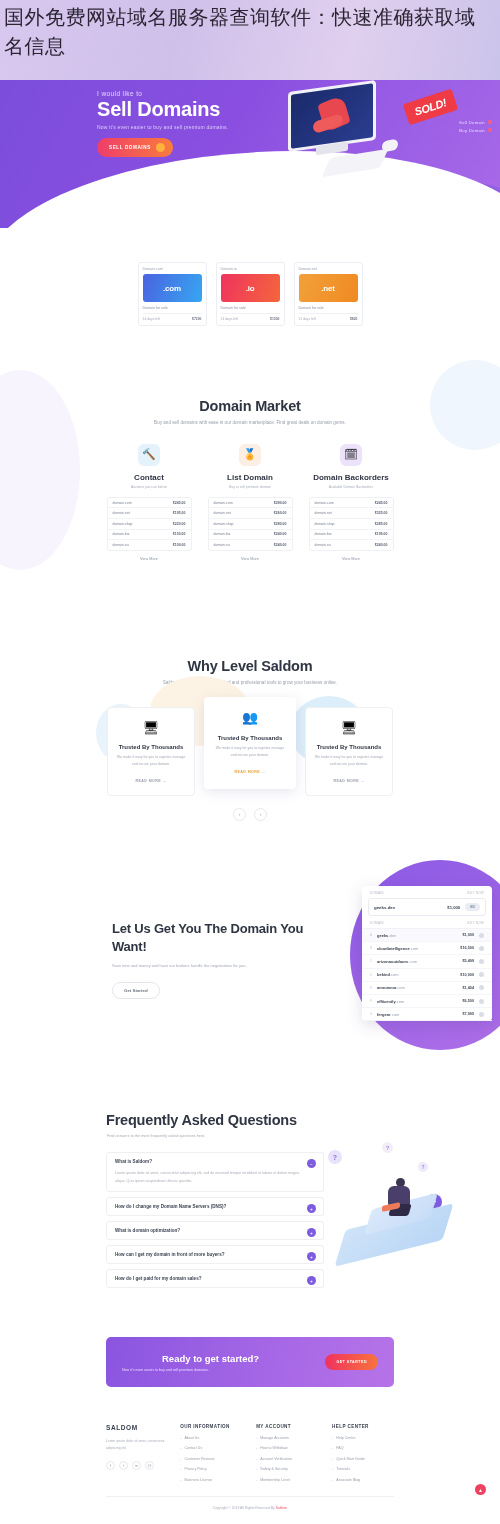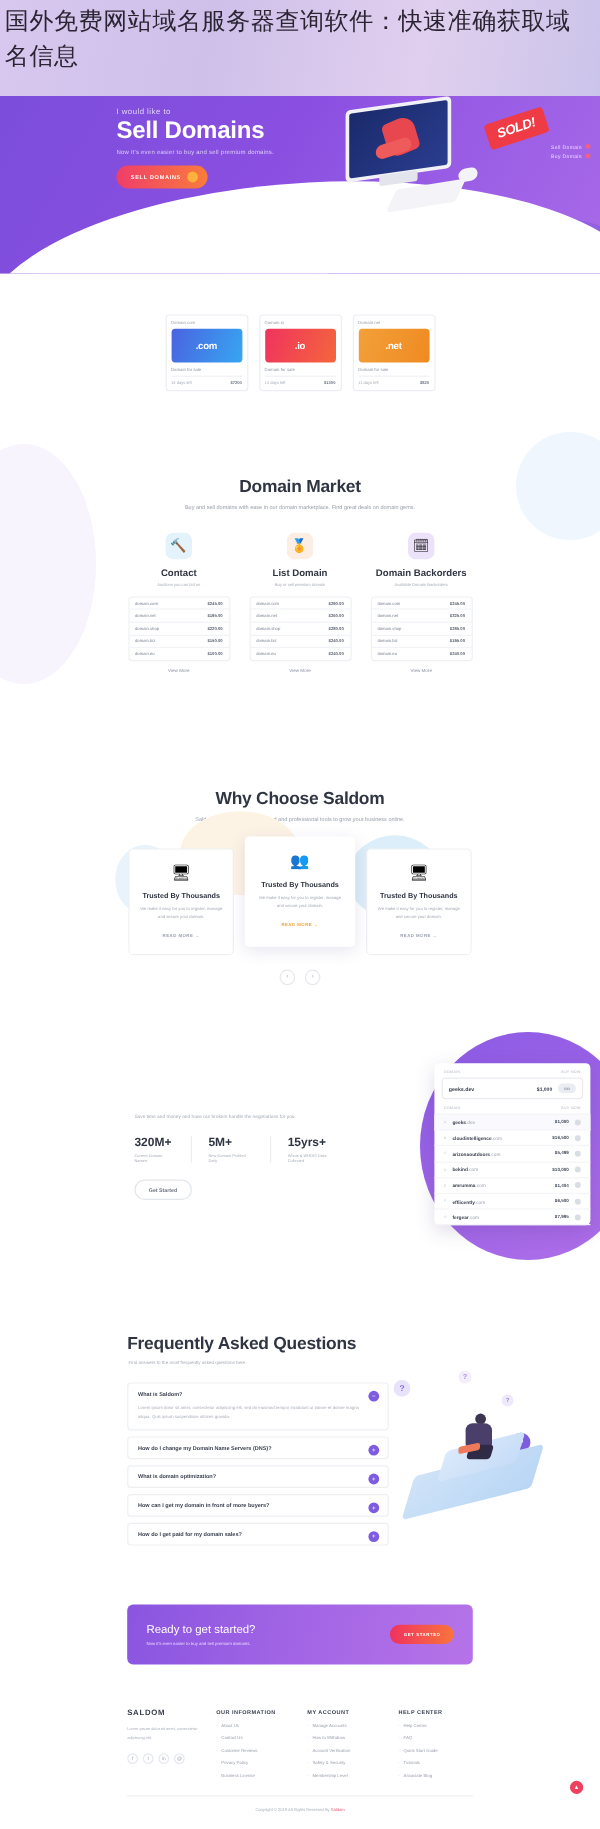--- a/index.html
+++ b/index.html
@@ -14,21 +14,21 @@
   .page { position:relative; width:500px; height:1524px; }
 
   
   .title-overlay{
     position:absolute; top:0; left:0; width:500px; height:80px;
     background:linear-gradient(100deg,#d8c8ef 0%,#cfc0ea 35%,#e0cfee 70%,#cbc4ea 100%);
     z-index:40; padding:4px 6px 0 4px;
   }
   .title-overlay .t{
     font-size:20px; line-height:29px; color:#2b2533; letter-spacing:.5px;
-    font-family:Liberation Sans, sans-serif; font-weight:400;
+    font-family:Liberation Mono, monospace; font-weight:400;
   }
 
   
   .hero{
     position:absolute; top:68px; left:0; width:500px; height:160px;
     background:linear-gradient(120deg,#7b4ddb 0%,#8a4fe0 45%,#9b5fe6 75%,#a96ae8 100%);
     overflow:hidden;
   }
   .hero-wave{
     position:absolute; left:-20px; bottom:-34px; width:560px; height:110px;
@@ -172,21 +172,21 @@
   .person{ position:absolute; left:62px; top:36px; width:30px; height:40px; }
   .p-head{ position:absolute; left:12px; top:0; width:9px;height:9px;border-radius:50%; background:#3b3550; }
   .p-body{ position:absolute; left:4px; top:8px; width:22px;height:20px; background:#4a3f6b; border-radius:6px 6px 3px 3px; }
   .p-leg{ position:absolute; left:6px; top:26px; width:20px;height:12px; background:#2f2a45; border-radius:3px; transform:skewX(-16deg); }
   .p-lap{ position:absolute; left:-2px; top:26px; width:18px;height:6px; background:#ef7a5a; border-radius:2px; transform:skewY(-12deg); }
 
   
   .cta{ position:absolute; top:1337px; left:106px; width:288px; height:50px;
         background:linear-gradient(100deg,#8a55e0,#a768e6 60%,#b673e8); border-radius:5px;
         display:flex; align-items:center; justify-content:space-between; padding:0 16px; overflow:hidden; }
-  .cta-h{ font-size:9.5px; font-weight:normal; color:#fff; }
+  .cta-h{ font-size:9.5px; font-weight:bold; color:#fff;margin-left:40px; }
   .cta-s{ font-size:3.6px; color:#ead9fb; margin-top:4px; }
   .cta-btn{ background:linear-gradient(90deg,#f0325f,#f8743c); color:#fff; border:none;
             font-size:3.6px; font-weight:bold; letter-spacing:.5px; padding:6px 11px; border-radius:14px; cursor:pointer; }
 
   
   .footer{ position:absolute; top:1424px; left:0; width:500px; }
   .ft-inner{ display:flex; padding:0 106px; gap:14px; }
   .ft-brand{ width:70px; }
   .ft-logo{ font-size:6.5px; font-weight:bold; color:#39404f; letter-spacing:.6px; }
   .ft-about{ font-size:3.3px; color:#a8aeba; line-height:2.1; margin-top:7px; }
@@ -368,21 +368,21 @@
               <span class="p">$240.00</span>
             </div>
         </div>
         <a class="mk-more">View More</a>
       </div>
 
     </div>
   </div>
 
   <div class="why">
-    <div class="sec-title">Why Choose Saldom</div>
+    <div class="sec-title">Why Level Saldom</div>
     <div class="sec-sub">Saldom provides you with trusted and professional tools to grow your business online.</div>
     <div class="why-blob1"></div>
     <div class="why-blob2"></div>
     <div class="why-blob3"></div>
     <div class="why-cards">
       <div class="wcard">
         <div class="wicon">🖥</div>
         <div class="wh">Trusted By Thousands</div>
         <div class="ws">We make it easy for you to register, manage and secure your domain.</div>
         <a class="wmore">READ MORE →</a>
@@ -402,35 +402,22 @@
     </div>
     <div class="why-nav">
       <span>‹</span>
       <span>›</span>
     </div>
   </div>
 
   <div class="getdom">
     <div class="gd-blob"></div>
     <div class="gd-left">
+      <div class="gd-h">Let Us Get You The Domain You Want!</div>
       <div class="gd-s">Save time and money and have our brokers handle the negotiations for you.</div>
-      <div class="gd-stats">
-        <div class="gd-stat">
-          <div class="gd-n">320M+</div>
-          <div class="gd-l">Current Domain Names</div>
-        </div>
-        <div class="gd-stat">
-          <div class="gd-n">5M+</div>
-          <div class="gd-l">New Domain Profiled Daily</div>
-        </div>
-        <div class="gd-stat">
-          <div class="gd-n">15yrs+</div>
-          <div class="gd-l">Whois &amp; WHOIS Data Collected</div>
-        </div>
-      </div>
       <button class="gd-btn">Get Started</button>
     </div>
 
     <div class="gd-panel">
       <div class="gd-head">
         <span>DOMAIN</span>
         <span>BUY NOW</span>
       </div>
       <div class="gd-top">
         <span class="nm">geeks.dev</span>

